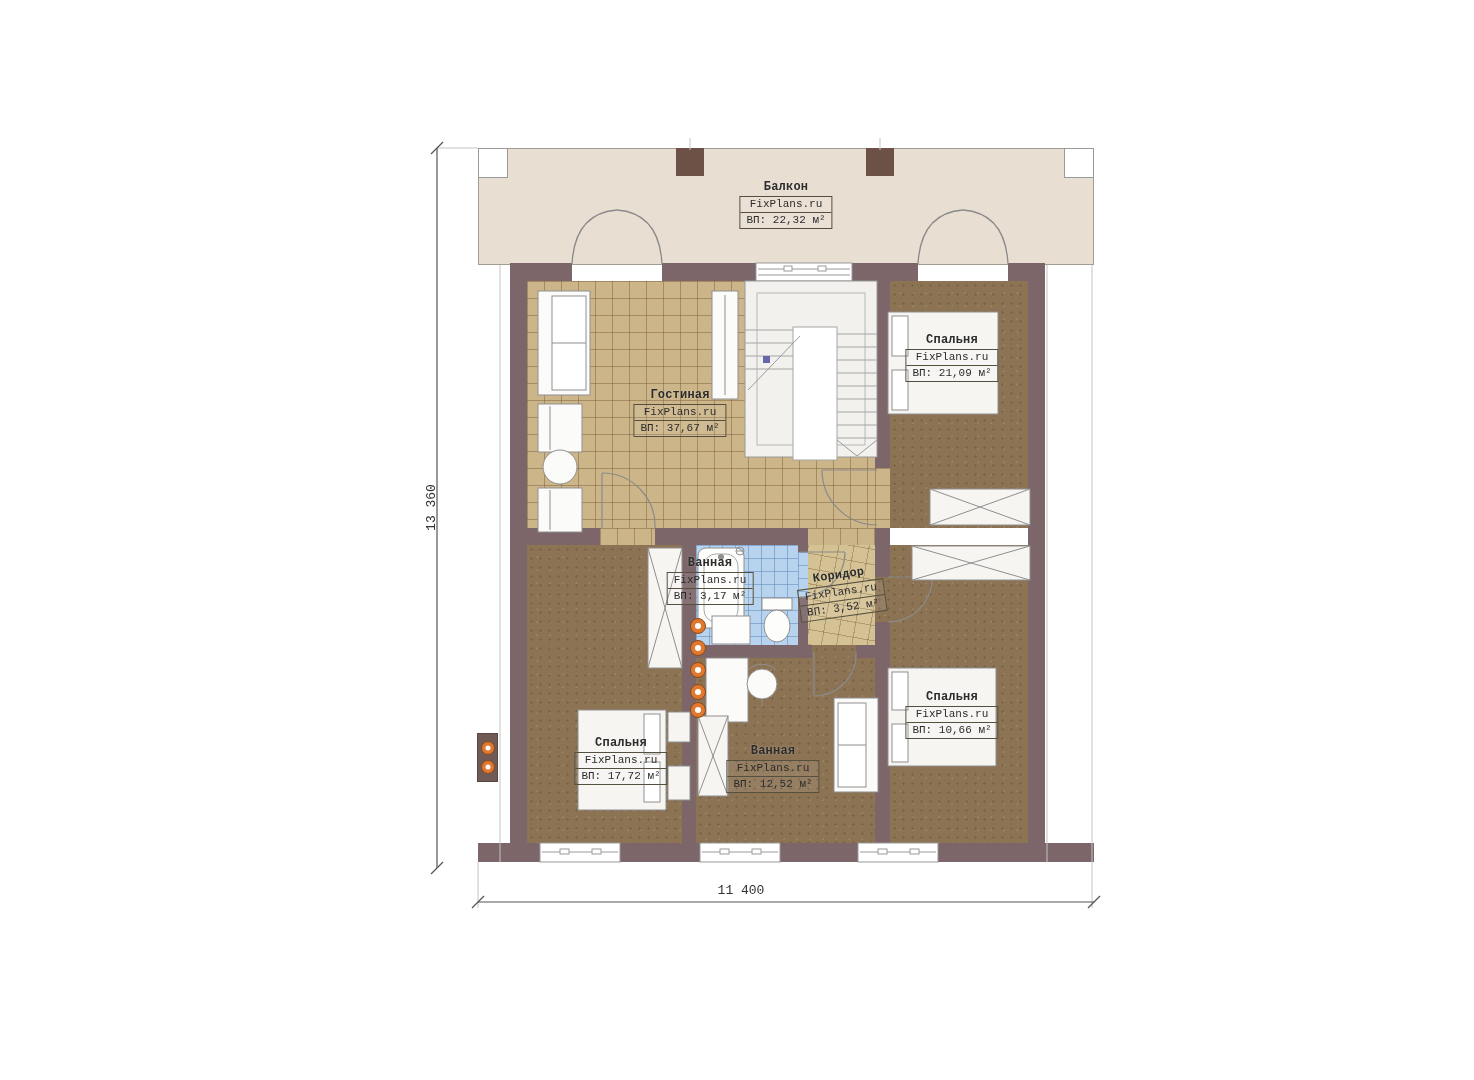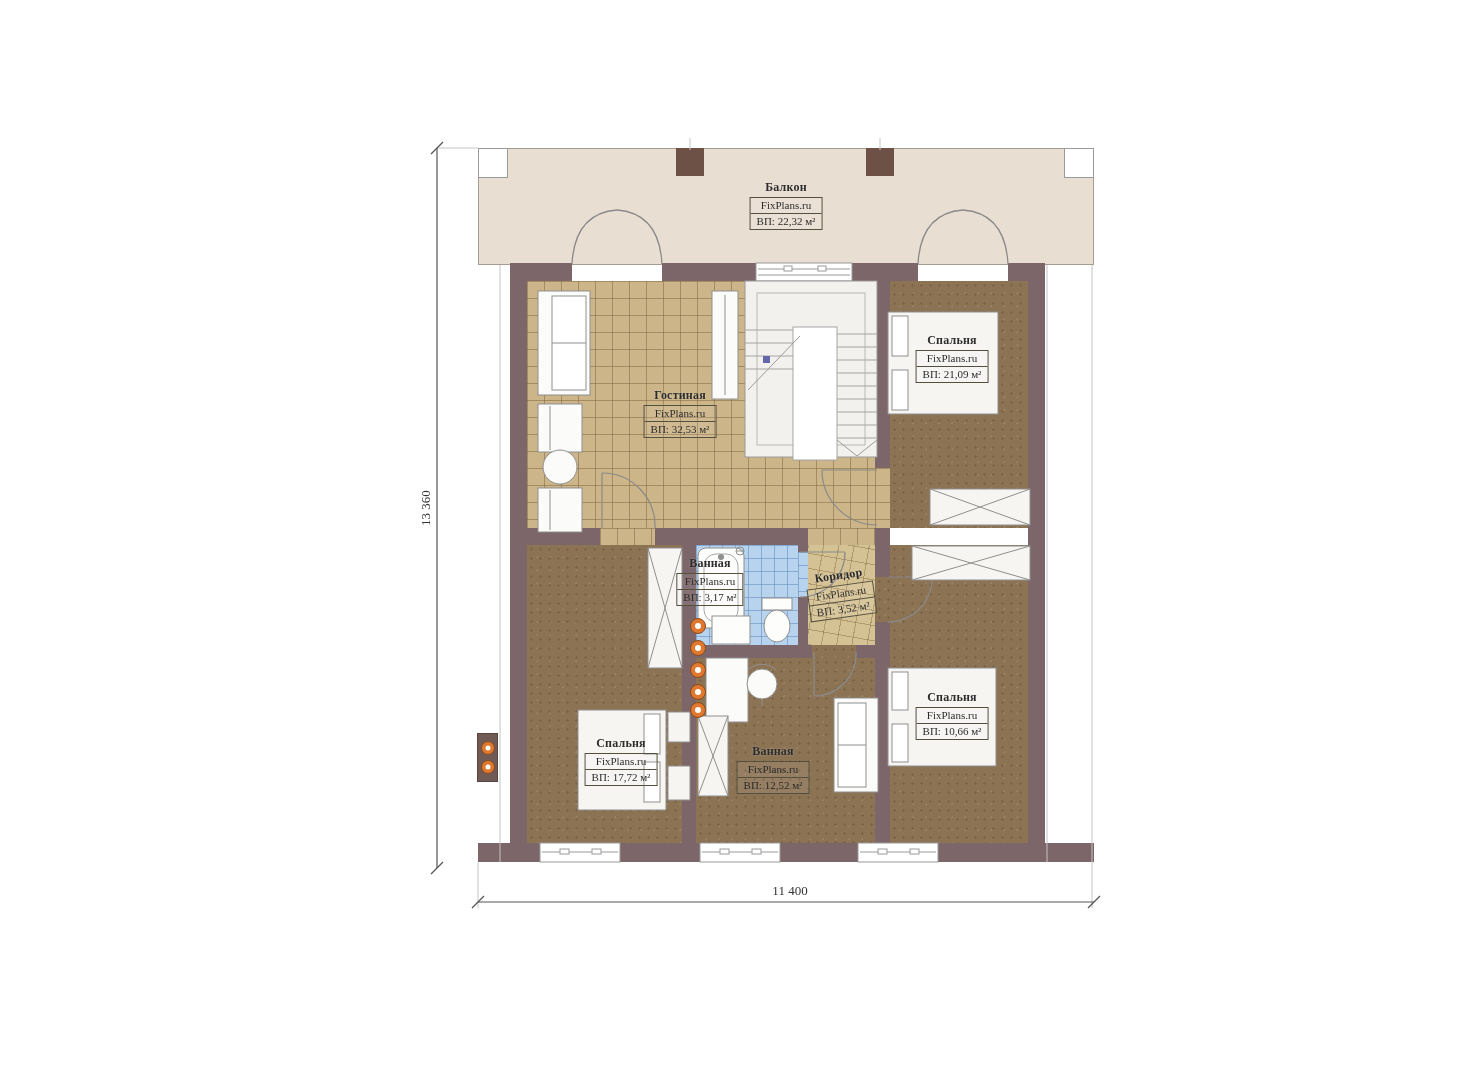--- a/index.html
+++ b/index.html
@@ -1,17 +1,17 @@
 <!DOCTYPE html>
 <html><head>
 <meta charset="utf-8">
 <style>
   html,body{margin:0;padding:0;background:#ffffff;}
   .canvas{position:relative;width:1184px;height:1080px;background:#ffffff;overflow:hidden;
-          font-family:Liberation Serif, serif;color:#2f2f2f;padding-left:20px;}
+          font-family:Liberation Mono, monospace;color:#2f2f2f;padding-left:20px;}
   .abs{position:absolute;}
   
   .floor-balcony{background:#e9ded2;border:1px solid #a39c92;box-sizing:border-box;}
   .floor-tile{background-color:#ccb588;
     background-image:linear-gradient(to right, rgba(125,98,60,.5) 1px, transparent 1px),
                      linear-gradient(to bottom, rgba(125,98,60,.5) 1px, transparent 1px);
     background-size:17px 17px;}
   .floor-carpet{background-color:#8c7354;
     background-image:radial-gradient(rgba(55,38,20,.20) 1.2px, transparent 1.2px),
                      radial-gradient(rgba(255,240,215,.12) 1px, transparent 1px);
@@ -303,21 +303,21 @@
     <div class="rbox">
       <div class="rrow">FixPlans.ru</div>
       <div class="rrow">ВП: 22,32 м²</div>
     </div>
   </div>
 
   <div class="room-label" style="left:680px;top:388px;">
     <div class="rname">Гостиная</div>
     <div class="rbox">
       <div class="rrow">FixPlans.ru</div>
-      <div class="rrow">ВП: 32,53 м²</div>
+      <div class="rrow">ВП: 37,67 м²</div>
     </div>
   </div>
 
   <div class="room-label" style="left:952px;top:333px;">
     <div class="rname">Спальня</div>
     <div class="rbox">
       <div class="rrow">FixPlans.ru</div>
       <div class="rrow">ВП: 21,09 м²</div>
     </div>
   </div>
@@ -356,15 +356,15 @@
 
   <div class="room-label" style="left:952px;top:690px;">
     <div class="rname">Спальня</div>
     <div class="rbox">
       <div class="rrow">FixPlans.ru</div>
       <div class="rrow">ВП: 10,66 м²</div>
     </div>
   </div>
 
   <div class="dim-text" style="left:408px;top:500px;transform:rotate(-90deg);transform-origin:center;">13 360</div>
-  <div class="dim-text" style="left:790px;top:883px;transform:translateX(-50%);">11 400</div>
+  <div class="dim-text" style="left:741px;top:883px;transform:translateX(-50%);">11 400</div>
 
 </div>
 
 </body></html>

